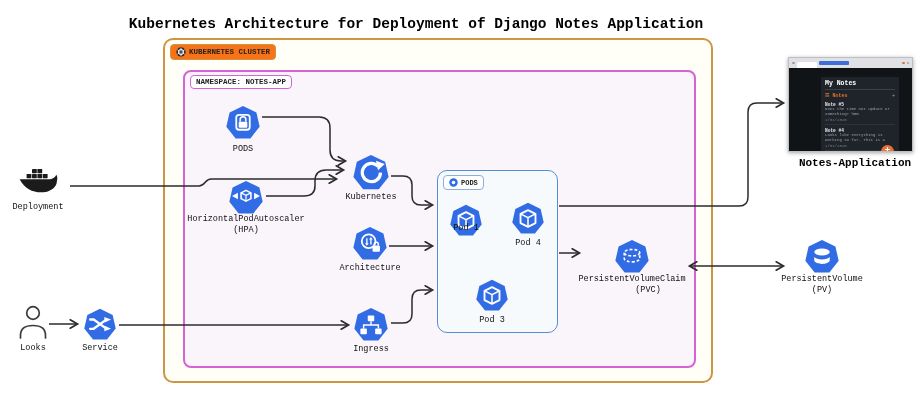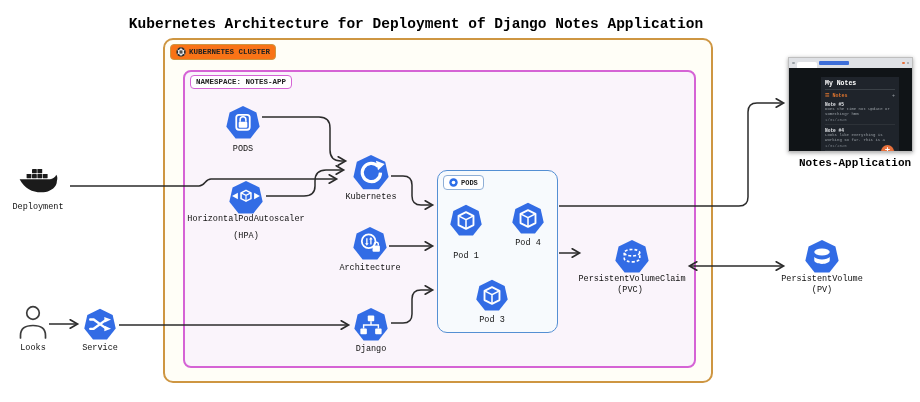--- a/index.html
+++ b/index.html
@@ -150,21 +150,21 @@
   <div class="node" style="left:228px;top:180px">
     <svg width="36" height="36" viewBox="0 0 40 40">
       <polygon points="20,1 34.9,8.2 38.5,24.2 28.2,37.1 11.8,37.1 1.5,24.2 5.1,8.2" fill="#326CE5"></polygon>
       <path d="M20,11.5 l5.5,2.8 v6.4 l-5.5,2.8 l-5.5,-2.8 v-6.4 Z" fill="none" stroke="#fff" stroke-width="1.7" stroke-linejoin="round"></path>
       <path d="M14.5,14.3 L20,17.1 L25.5,14.3 M20,17.1 V23.5" fill="none" stroke="#fff" stroke-width="1.3"></path>
       <path d="M11,14.3 L4.5,17.8 L11,21.3 Z" fill="#fff"></path>
       <path d="M29,14.3 L35.5,17.8 L29,21.3 Z" fill="#fff"></path>
     </svg>
   </div>
   <div class="nlabel" style="left:246px;top:214px">HorizontalPodAutoscaler</div>
-  <div class="nlabel" style="left:246px;top:231px">(HPA)</div>
+  <div class="nlabel" style="left:246px;top:225px">(HPA)</div>
 
   <div class="node" style="left:352px;top:154px">
     <svg width="38" height="38" viewBox="0 0 40 40">
       <polygon points="20,1 34.9,8.2 38.5,24.2 28.2,37.1 11.8,37.1 1.5,24.2 5.1,8.2" fill="#326CE5"></polygon>
       <path d="M27.6,13.2 A9.6,9.6 0 1 0 30,19.6" fill="none" stroke="#fff" stroke-width="3.4"></path>
       <path d="M25.2,7.2 L34.4,10.6 L27.4,17.2 Z" fill="#fff"></path>
     </svg>
   </div>
   <div class="nlabel" style="left:371px;top:192px">Kubernetes</div>
 
@@ -183,30 +183,30 @@
 
   <div class="node" style="left:353px;top:307px">
     <svg width="36" height="36" viewBox="0 0 40 40">
       <polygon points="20,1 34.9,8.2 38.5,24.2 28.2,37.1 11.8,37.1 1.5,24.2 5.1,8.2" fill="#326CE5"></polygon>
       <rect x="16.4" y="9.5" width="7.2" height="6.2" rx="1" fill="#fff"></rect>
       <rect x="8.2" y="24" width="7.2" height="6.2" rx="1" fill="#fff"></rect>
       <rect x="24.6" y="24" width="7.2" height="6.2" rx="1" fill="#fff"></rect>
       <path d="M20,15.7 V20 M11.8,24 V20 H28.2 V24" fill="none" stroke="#fff" stroke-width="1.6"></path>
     </svg>
   </div>
-  <div class="nlabel" style="left:371px;top:344px">Django</div>
+  <div class="nlabel" style="left:371px;top:344px">Ingress</div>
 
   <div class="node" style="left:449px;top:204px">
     <svg width="34" height="34" viewBox="0 0 40 40">
       <polygon points="20,1 34.9,8.2 38.5,24.2 28.2,37.1 11.8,37.1 1.5,24.2 5.1,8.2" fill="#326CE5"></polygon>
       <path d="M20,9.5 L28.8,14 V24.8 L20,29.3 L11.2,24.8 V14 Z" fill="none" stroke="#fff" stroke-width="2.2" stroke-linejoin="round"></path>
       <path d="M11.2,14 L20,18.5 L28.8,14 M20,18.5 V29.3" fill="none" stroke="#fff" stroke-width="1.8"></path>
     </svg>
   </div>
-  <div class="nlabel" style="left:466px;top:251px">Pod 1</div>
+  <div class="nlabel" style="left:466px;top:223px">Pod 1</div>
 
   <div class="node" style="left:511px;top:202px">
     <svg width="34" height="34" viewBox="0 0 40 40">
       <polygon points="20,1 34.9,8.2 38.5,24.2 28.2,37.1 11.8,37.1 1.5,24.2 5.1,8.2" fill="#326CE5"></polygon>
       <path d="M20,9.5 L28.8,14 V24.8 L20,29.3 L11.2,24.8 V14 Z" fill="none" stroke="#fff" stroke-width="2.2" stroke-linejoin="round"></path>
       <path d="M11.2,14 L20,18.5 L28.8,14 M20,18.5 V29.3" fill="none" stroke="#fff" stroke-width="1.8"></path>
     </svg>
   </div>
   <div class="nlabel" style="left:528px;top:238px">Pod 4</div>
 
@@ -222,21 +222,21 @@
   <div class="node" style="left:614px;top:239px">
     <svg width="36" height="36" viewBox="0 0 40 40">
       <polygon points="20,1 34.9,8.2 38.5,24.2 28.2,37.1 11.8,37.1 1.5,24.2 5.1,8.2" fill="#326CE5"></polygon>
       <g fill="none" stroke="#fff" stroke-width="1.8" stroke-dasharray="3.2 2.2">
         <ellipse cx="20" cy="15.2" rx="8.6" ry="3.6"></ellipse>
         <path d="M11.4,15.2 V21.8 c0,2 3.85,3.6 8.6,3.6 s8.6,-1.6 8.6,-3.6 V15.2"></path>
       </g>
     </svg>
   </div>
   <div class="nlabel" style="left:632px;top:274px">PersistentVolumeClaim</div>
-  <div class="nlabel" style="left:630px;top:285px">(PVC)</div>
+  <div class="nlabel" style="left:648px;top:285px">(PVC)</div>
 
   <div class="node" style="left:804px;top:239px">
     <svg width="36" height="36" viewBox="0 0 40 40">
       <polygon points="20,1 34.9,8.2 38.5,24.2 28.2,37.1 11.8,37.1 1.5,24.2 5.1,8.2" fill="#326CE5"></polygon>
       <ellipse cx="20" cy="14.5" rx="8.6" ry="3.9" fill="#fff"></ellipse>
       <path d="M11.4,20 c1.6,1.7 4.8,2.8 8.6,2.8 s7,-1.1 8.6,-2.8 V23.6 c0,2.3 -3.85,4.1 -8.6,4.1 s-8.6,-1.8 -8.6,-4.1 Z" fill="#fff"></path>
     </svg>
   </div>
   <div class="nlabel" style="left:822px;top:274px">PersistentVolume</div>
   <div class="nlabel" style="left:822px;top:285px">(PV)</div>

